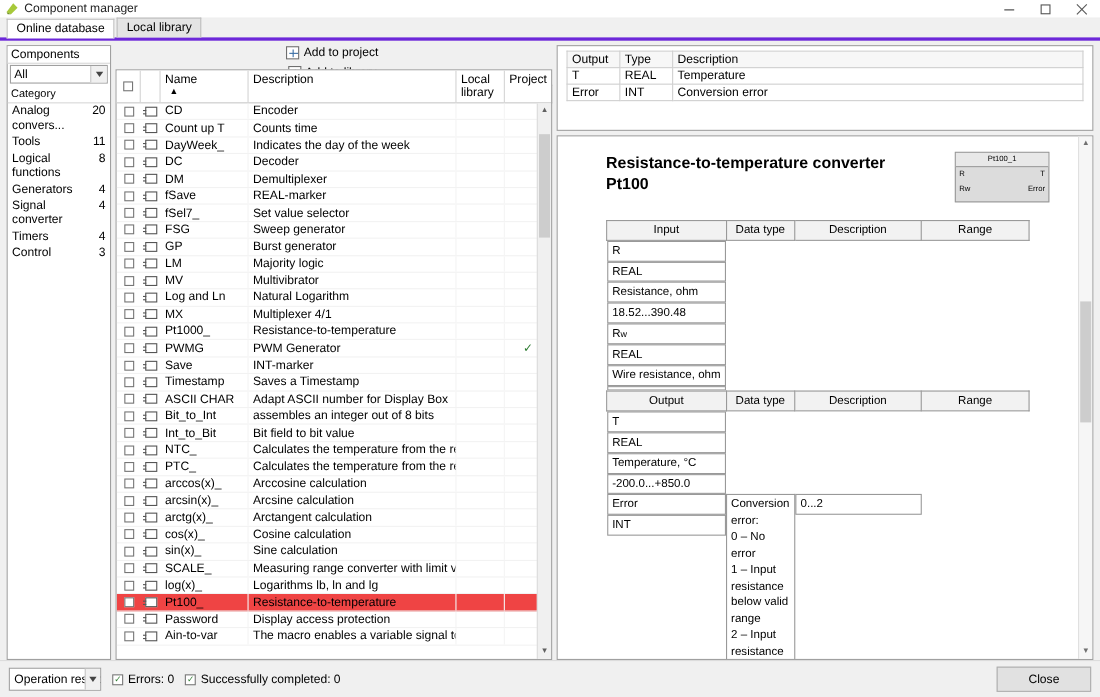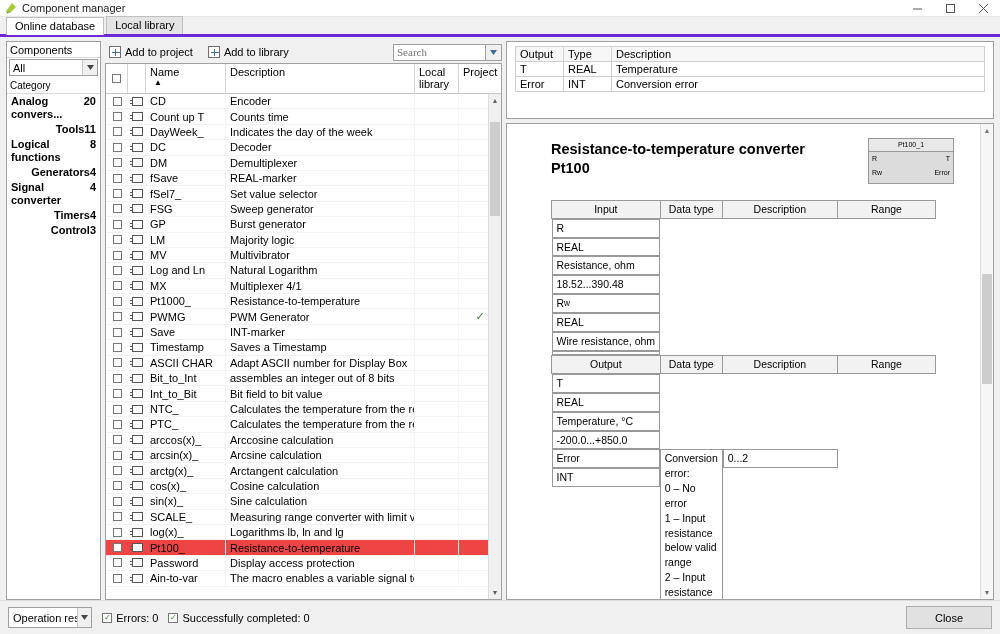--- a/index.html
+++ b/index.html
@@ -109,37 +109,37 @@
     font-size: 10px;
     padding: 2px 3px;
     border-bottom: 1px solid #d8d8d8;
   }
   .cat-list {
     flex: 1;
     overflow: hidden;
     font-size: 11px;
   }
   .cat-row {
-    display: flex; justify-content: flex-end;
+    display: flex; justify-content: space-between;
     padding: 1px 4px 1px 4px;
     line-height: 13px;
-    font-weight: bold;
   }
   .cat-row .cnt { color: #000; }
   
   .mid-col {
     width: 397px;
     display: flex; flex-direction: column;
     min-height: 0;
   }
   .toolbar {
     height: 22px;
     display: flex; align-items: center;
     gap: 4px;
     background: #f0f0f0;
+    flex-direction: column;
   }
   .tbtn {
     height: 20px;
     display: flex; align-items: center;
     gap: 4px;
     padding: 0 6px 0 3px;
     font-size: 11px;
     border: 1px solid transparent;
     background: transparent;
   }

